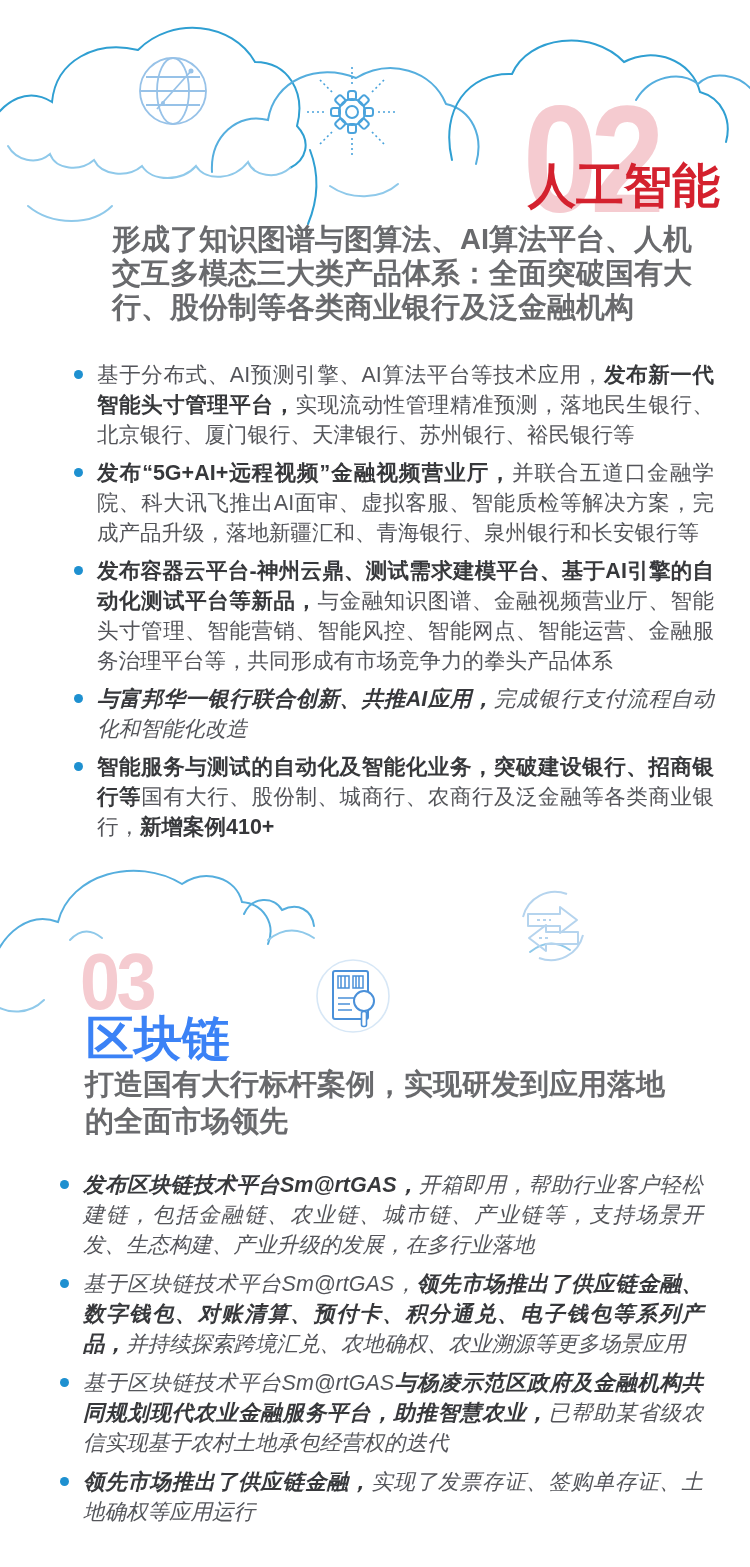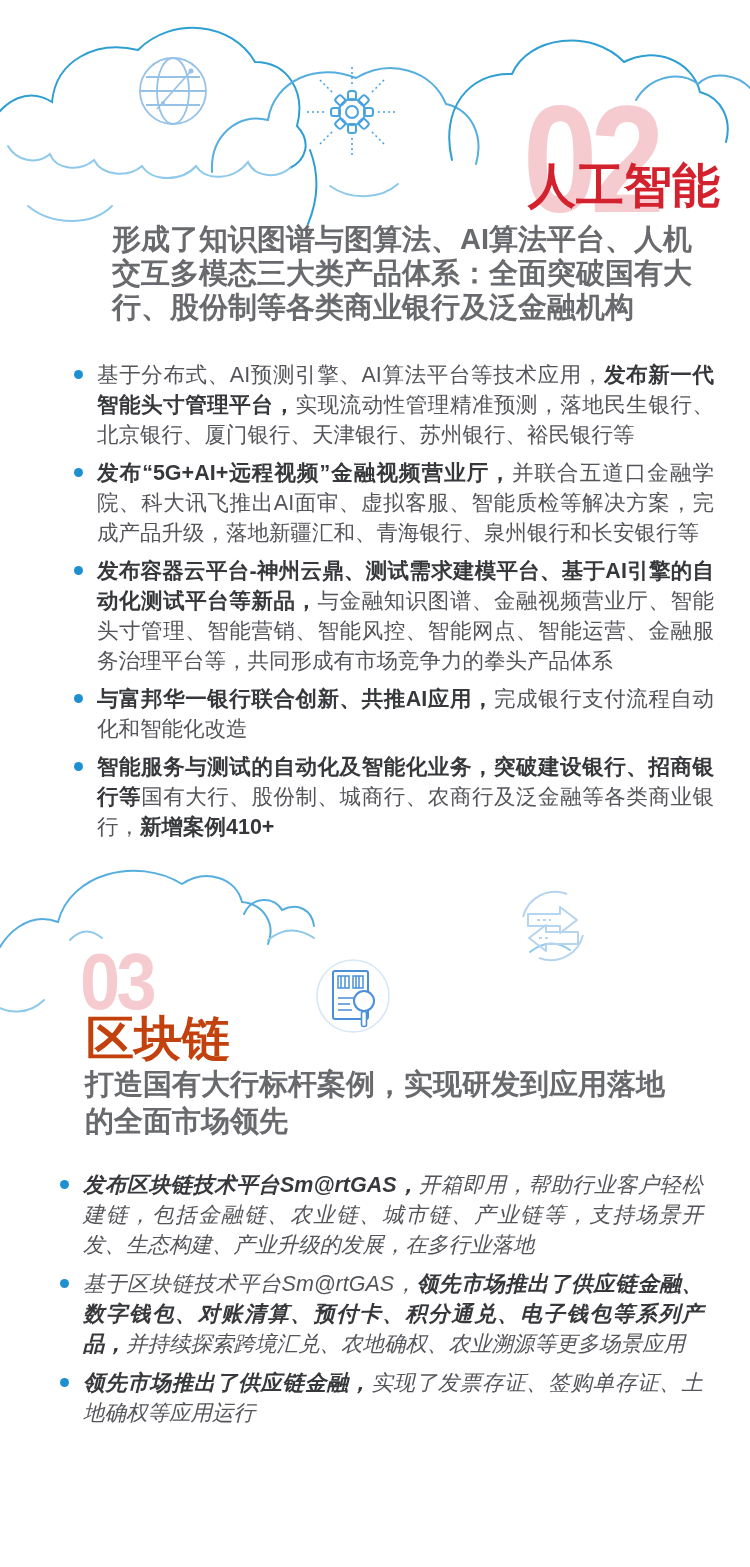--- a/index.html
+++ b/index.html
@@ -114,21 +114,21 @@
     </svg>
   </div>
 
   <div class="ghost-num num-02" style="color: rgb(245, 203, 208);">02</div>
   <h1 class="sec-title title-02" style="color: rgb(212, 33, 46);">人工智能</h1>
   <p class="subtitle sub-02" style="color: rgb(105, 106, 109);">形成了知识图谱与图算法、AI算法平台、人机交互多模态三大类产品体系：全面突破国有大行、股份制等各类商业银行及泛金融机构</p>
   <ul class="bullets bullets-ai" id="bullets-ai">
       <li style="color: rgb(84, 85, 90);"><span class="seg">基于分布式、AI预测引擎、AI算法平台等技术应用，</span><span class="seg seg-bold" style="color: rgb(55, 56, 59);">发布新一代智能头寸管理平台，</span><span class="seg">实现流动性管理精准预测，落地民生银行、北京银行、厦门银行、天津银行、苏州银行、裕民银行等</span></li>
       <li style="color: rgb(84, 85, 90);"><span class="seg seg-bold" style="color: rgb(55, 56, 59); margin-top: 20px;">发布“5G+AI+远程视频”金融视频营业厅，</span><span class="seg">并联合五道口金融学院、科大讯飞推出AI面审、虚拟客服、智能质检等解决方案，完成产品升级，落地新疆汇和、青海银行、泉州银行和长安银行等</span></li>
       <li style="color: rgb(84, 85, 90);"><span class="seg seg-bold" style="color: rgb(55, 56, 59);">发布容器云平台-神州云鼎、测试需求建模平台、基于AI引擎的自动化测试平台等新品，</span><span class="seg">与金融知识图谱、金融视频营业厅、智能头寸管理、智能营销、智能风控、智能网点、智能运营、金融服务治理平台等，共同形成有市场竞争力的拳头产品体系</span></li>
-      <li style="color: rgb(84, 85, 90);"><span class="seg seg-bold" style="color: rgb(55, 56, 59);">与富邦华一银行联合创新、共推AI应用，</span><span class="seg">完成银行支付流程自动化和智能化改造</span></li>
+      <li style="color: rgb(84, 85, 90); font-style: italic;"><span class="seg seg-bold" style="color: rgb(55, 56, 59);">与富邦华一银行联合创新、共推AI应用，</span><span class="seg">完成银行支付流程自动化和智能化改造</span></li>
       <li style="color: rgb(84, 85, 90);"><span class="seg seg-bold" style="color: rgb(55, 56, 59);">智能服务与测试的自动化及智能化业务，突破建设银行、招商银行等</span><span class="seg">国有大行、股份制、城商行、农商行及泛金融等各类商业银行，</span><span class="seg seg-bold" style="color: rgb(55, 56, 59);">新增案例410+</span></li>
     </ul>
 
   <svg class="deco clouds-mid" width="750" height="185" viewBox="0 0 750 185" aria-hidden="true">
     <g fill="none" stroke-width="2" stroke-linecap="round">
       <path stroke="#55aede" d="M-12 122 C2 76 32 60 58 70 C70 22 136 4 182 32 C206 16 236 26 242 50 C264 52 276 72 268 92"></path>
       <path stroke="#55aede" d="M244 62 C252 44 274 44 282 58 C298 50 312 58 314 74"></path>
       <path stroke="#8fc9ea" d="M-10 150 C8 164 30 162 44 148"></path>
       <path stroke="#8fc9ea" d="M70 88 Q85 72 102 86"></path>
       <path stroke="#8fc9ea" d="M268 88 Q290 70 314 86"></path>
@@ -160,21 +160,22 @@
           <path d="M41 18 v12 M44 18 v12"></path>
           <path d="M23 40 h16 M23 46 h12 M23 52 h14"></path>
         </g>
         <circle cx="49" cy="43" r="10" fill="#ffffff"></circle>
         <rect x="46.5" y="53.5" width="5" height="15" rx="2" fill="#ffffff" stroke-width="1.6"></rect>
       </g>
     </svg>
   </div>
 
   <div class="ghost-num num-03" style="color: rgb(245, 203, 208);">03</div>
-  <h1 class="sec-title title-03" style="color: #c2410c;">区块链</h1>
+  <h1 class="sec-title title-03" style="color: #3b82f6;">区块链</h1>
   <p class="subtitle sub-03" style="color: rgb(105, 106, 109);">打造国有大行标杆案例，实现研发到应用落地的全面市场领先</p>
   <ul class="bullets bullets-bc" id="bullets-bc">
       <li style="color: rgb(84, 85, 90);"><span class="seg seg-bold" style="color: rgb(55, 56, 59);">发布区块链技术平台Sm@rtGAS，</span><span class="seg">开箱即用，帮助行业客户轻松建链，包括金融链、农业链、城市链、产业链等，支持场景开发、生态构建、产业升级的发展，在多行业落地</span></li>
       <li style="color: rgb(84, 85, 90);"><span class="seg">基于区块链技术平台Sm@rtGAS，</span><span class="seg seg-bold" style="color: rgb(55, 56, 59);">领先市场推出了供应链金融、数字钱包、对账清算、预付卡、积分通兑、电子钱包等系列产品，</span><span class="seg">并持续探索跨境汇兑、农地确权、农业溯源等更多场景应用</span></li>
+      <li style="color: rgb(84, 85, 90);"><span class="seg">基于区块链技术平台Sm@rtGAS</span><span class="seg seg-bold" style="color: rgb(55, 56, 59);">与杨凌示范区政府及金融机构共同规划现代农业金融服务平台，助推智慧农业，</span><span class="seg">已帮助某省级农信实现基于农村土地承包经营权的迭代</span></li>
       <li style="color: rgb(84, 85, 90);"><span class="seg seg-bold" style="color: rgb(55, 56, 59);">领先市场推出了供应链金融，</span><span class="seg">实现了发票存证、签购单存证、土地确权等应用运行</span></li>
     </ul>
 
 </div>
 
 </body></html>

